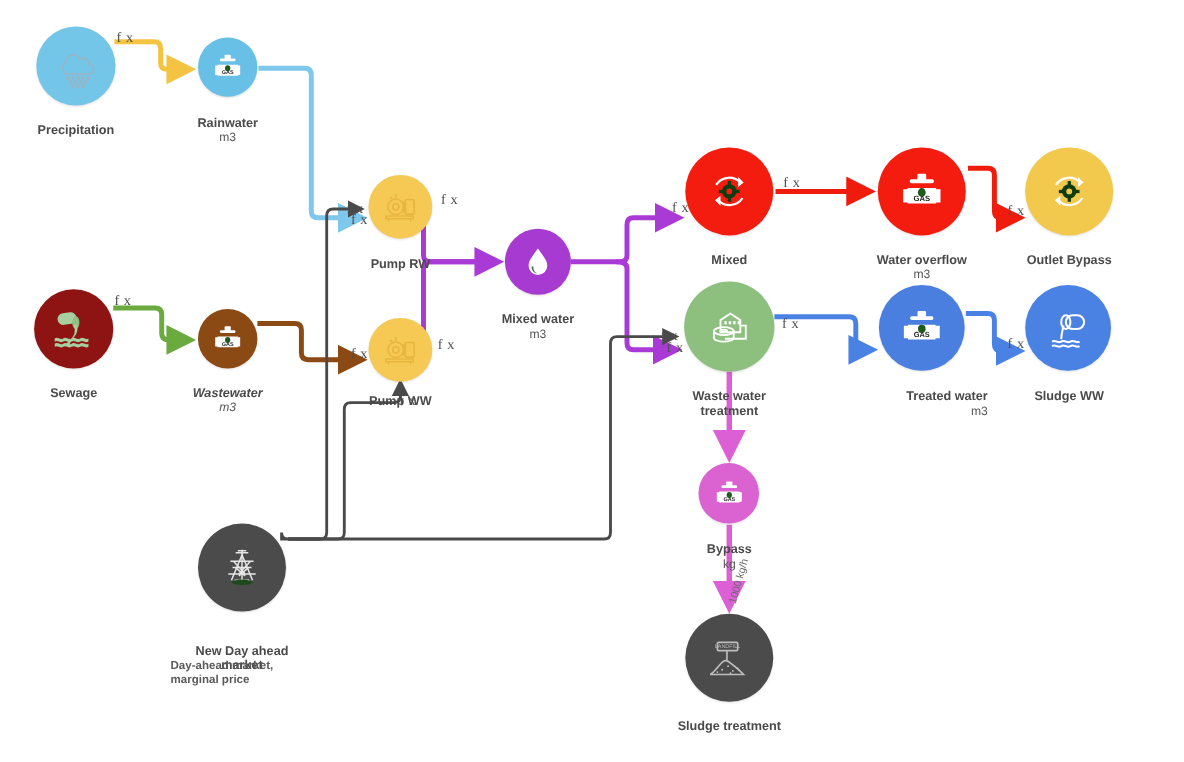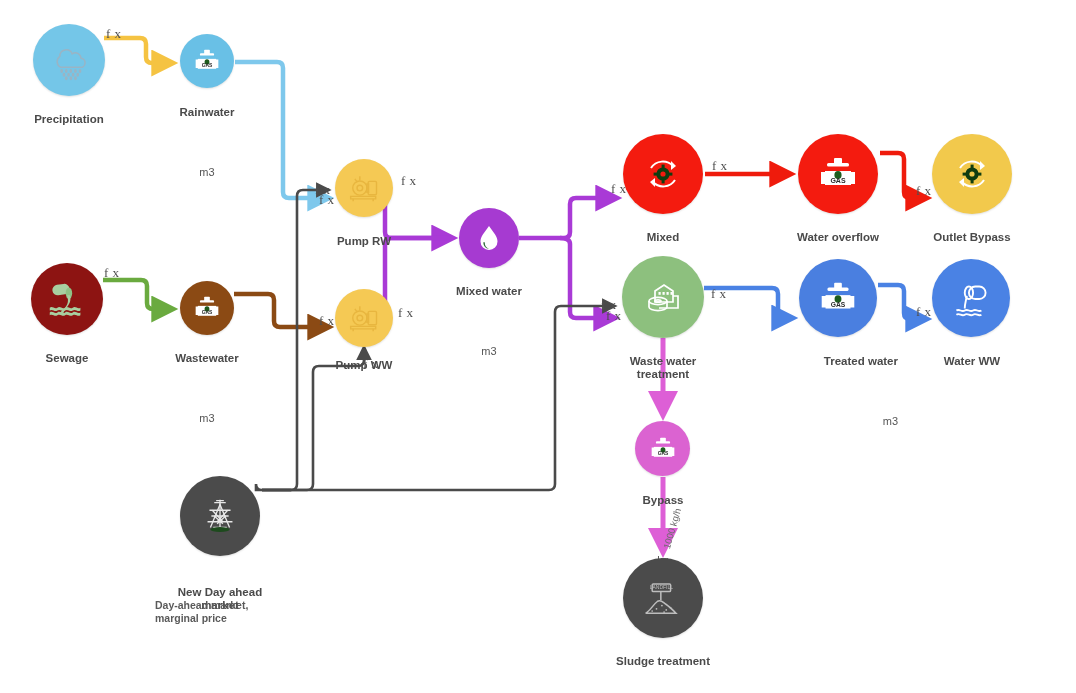--- a/index.html
+++ b/index.html
@@ -15,21 +15,21 @@
     position:absolute;border-radius:50%;
     display:flex;align-items:center;justify-content:center;
     box-shadow:0 1px 2px rgba(0,0,0,0.12);
   }
   .node .caption{
     position:absolute;text-align:center;
     color:#4a4a4a;font-weight:bold;font-size:11.5px;line-height:13.5px;
     white-space:pre-line;
   }
   .node .unit{
-    display:block;font-weight:normal;font-size:11px;color:#555;line-height:13px;margin-top:47px;
+    display:block;font-weight:normal;font-size:11px;color:#555;line-height:13px;
   }
   .node .subcaption{
     position:absolute;text-align:left;color:#5a5a5a;
     font-weight:bold;font-size:10.5px;line-height:13px;white-space:pre-line;
   }
   .fx{
     position:absolute;font-size:13px;color:#4f4f4f;
     font-family:"Liberation Serif","DejaVu Serif",serif;
     letter-spacing:0.5px;white-space:nowrap;
   }
@@ -175,21 +175,21 @@
     <div class="circle" style="left:180px;top:281px;width:54px;height:54px;background:#8b4a14;">
       <svg width="34" height="34" viewBox="0 0 48 48">
         <rect x="20" y="8" width="8" height="7" rx="1" fill="#fff"></rect>
         <rect x="14" y="13" width="20" height="3.4" rx="1.4" fill="#fff"></rect>
         <path d="M11 21h26v14H11z" fill="#fff"></path>
         <path d="M8 22h4v12H8zM36 22h4v12h-4z" fill="#fff"></path>
         <ellipse cx="24" cy="25.5" rx="3.4" ry="3.8" fill="#1d5c1d"></ellipse>
         <text x="24" y="33" font-size="7" font-family="Liberation Sans" font-weight="bold" fill="#2a2a2a" text-anchor="middle">GAS</text>
       </svg>
     </div>
-    <div class="caption" style="left:147px;top:338px;width:120px;">
+    <div class="caption" style="left:147px;top:338px;width:120px;font-style:italic;">
       <span>Wastewater</span>
       <span class="unit">m3</span>
     </div>
   </div>
 
   <div class="node">
     <div class="circle" style="left:335px;top:159px;width:58px;height:58px;background:#f5c954;">
       <svg width="40" height="40" viewBox="0 0 48 48">
         <g fill="none" stroke="#e8b63f" stroke-width="1.7">
           <circle cx="19" cy="24" r="8.5"></circle>
@@ -351,21 +351,21 @@
         <g fill="none" stroke="#fff" stroke-width="1.8">
           <rect x="22" y="13" width="16" height="12" rx="6"></rect>
           <ellipse cx="22" cy="19" rx="4" ry="6"></ellipse>
           <path d="M20 22c-1 5-2 8-2 12"></path>
           <path d="M10 36c3-2 5 2 8 0s5 2 8 0 5 2 8 0"></path>
           <path d="M10 40c3-2 5 2 8 0s5 2 8 0 5 2 8 0"></path>
         </g>
       </svg>
     </div>
     <div class="caption" style="left:912px;top:341px;width:120px;">
-      <span>Water WW</span>
+      <span>Sludge WW</span>
     </div>
   </div>
 
   <div class="node">
     <div class="circle" style="left:635px;top:421px;width:55px;height:55px;background:#db63d1;">
       <svg width="34" height="34" viewBox="0 0 48 48">
         <rect x="20" y="8" width="8" height="7" rx="1" fill="#fff"></rect>
         <rect x="14" y="13" width="20" height="3.4" rx="1.4" fill="#fff"></rect>
         <path d="M11 21h26v14H11z" fill="#fff"></path>
         <path d="M8 22h4v12H8zM36 22h4v12h-4z" fill="#fff"></path>

